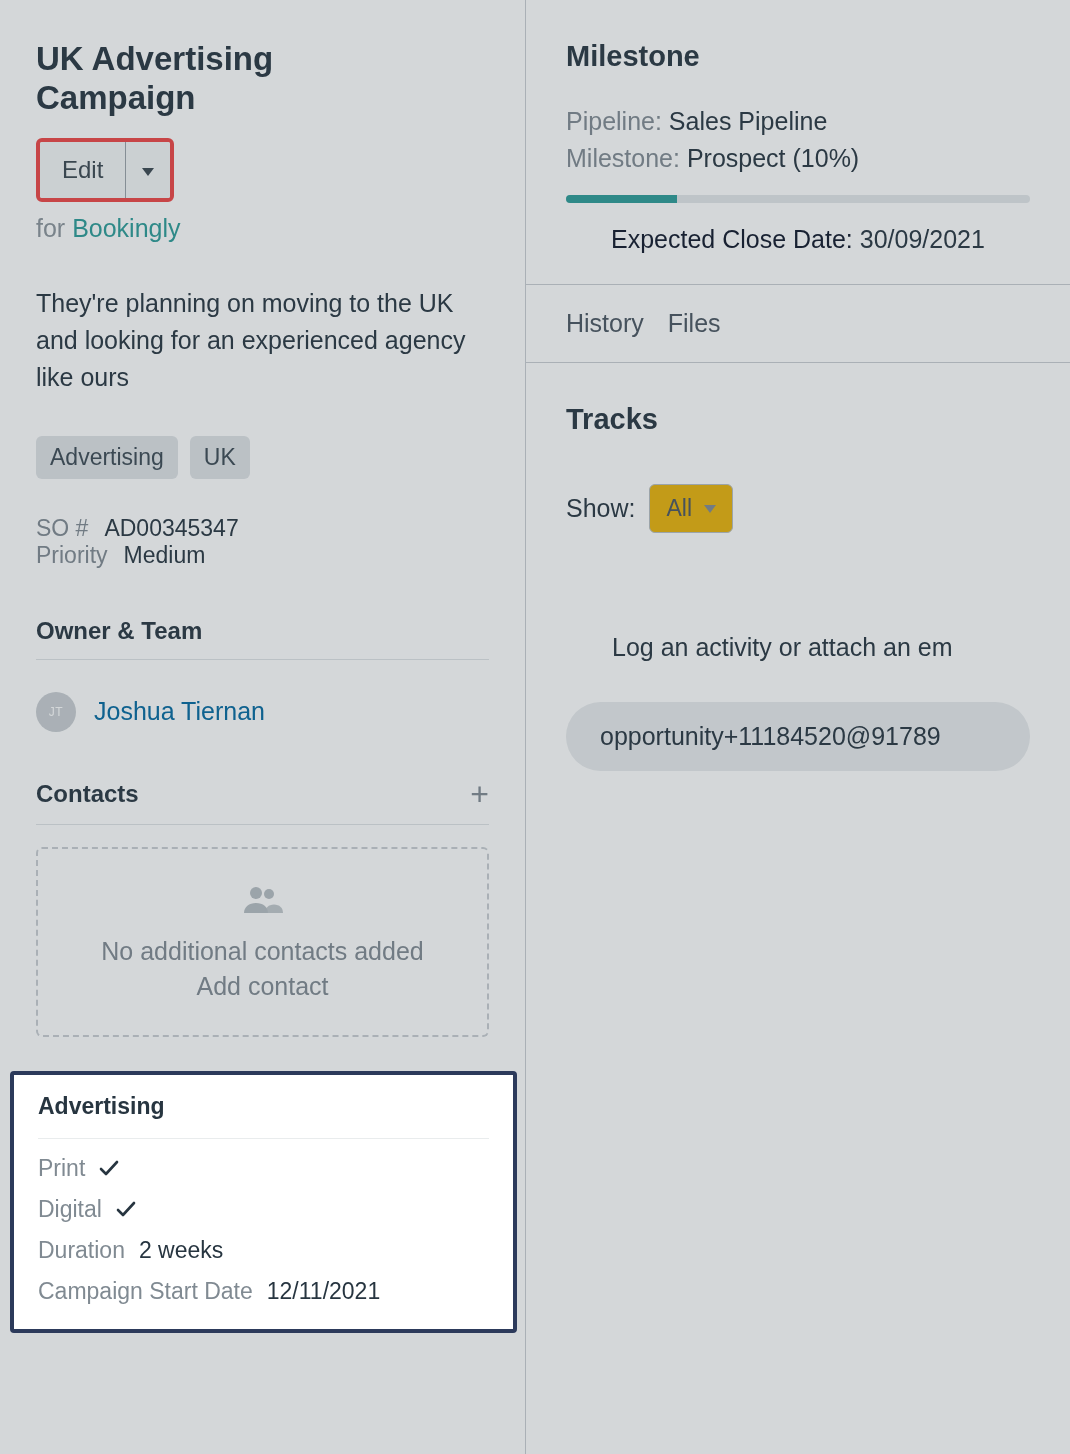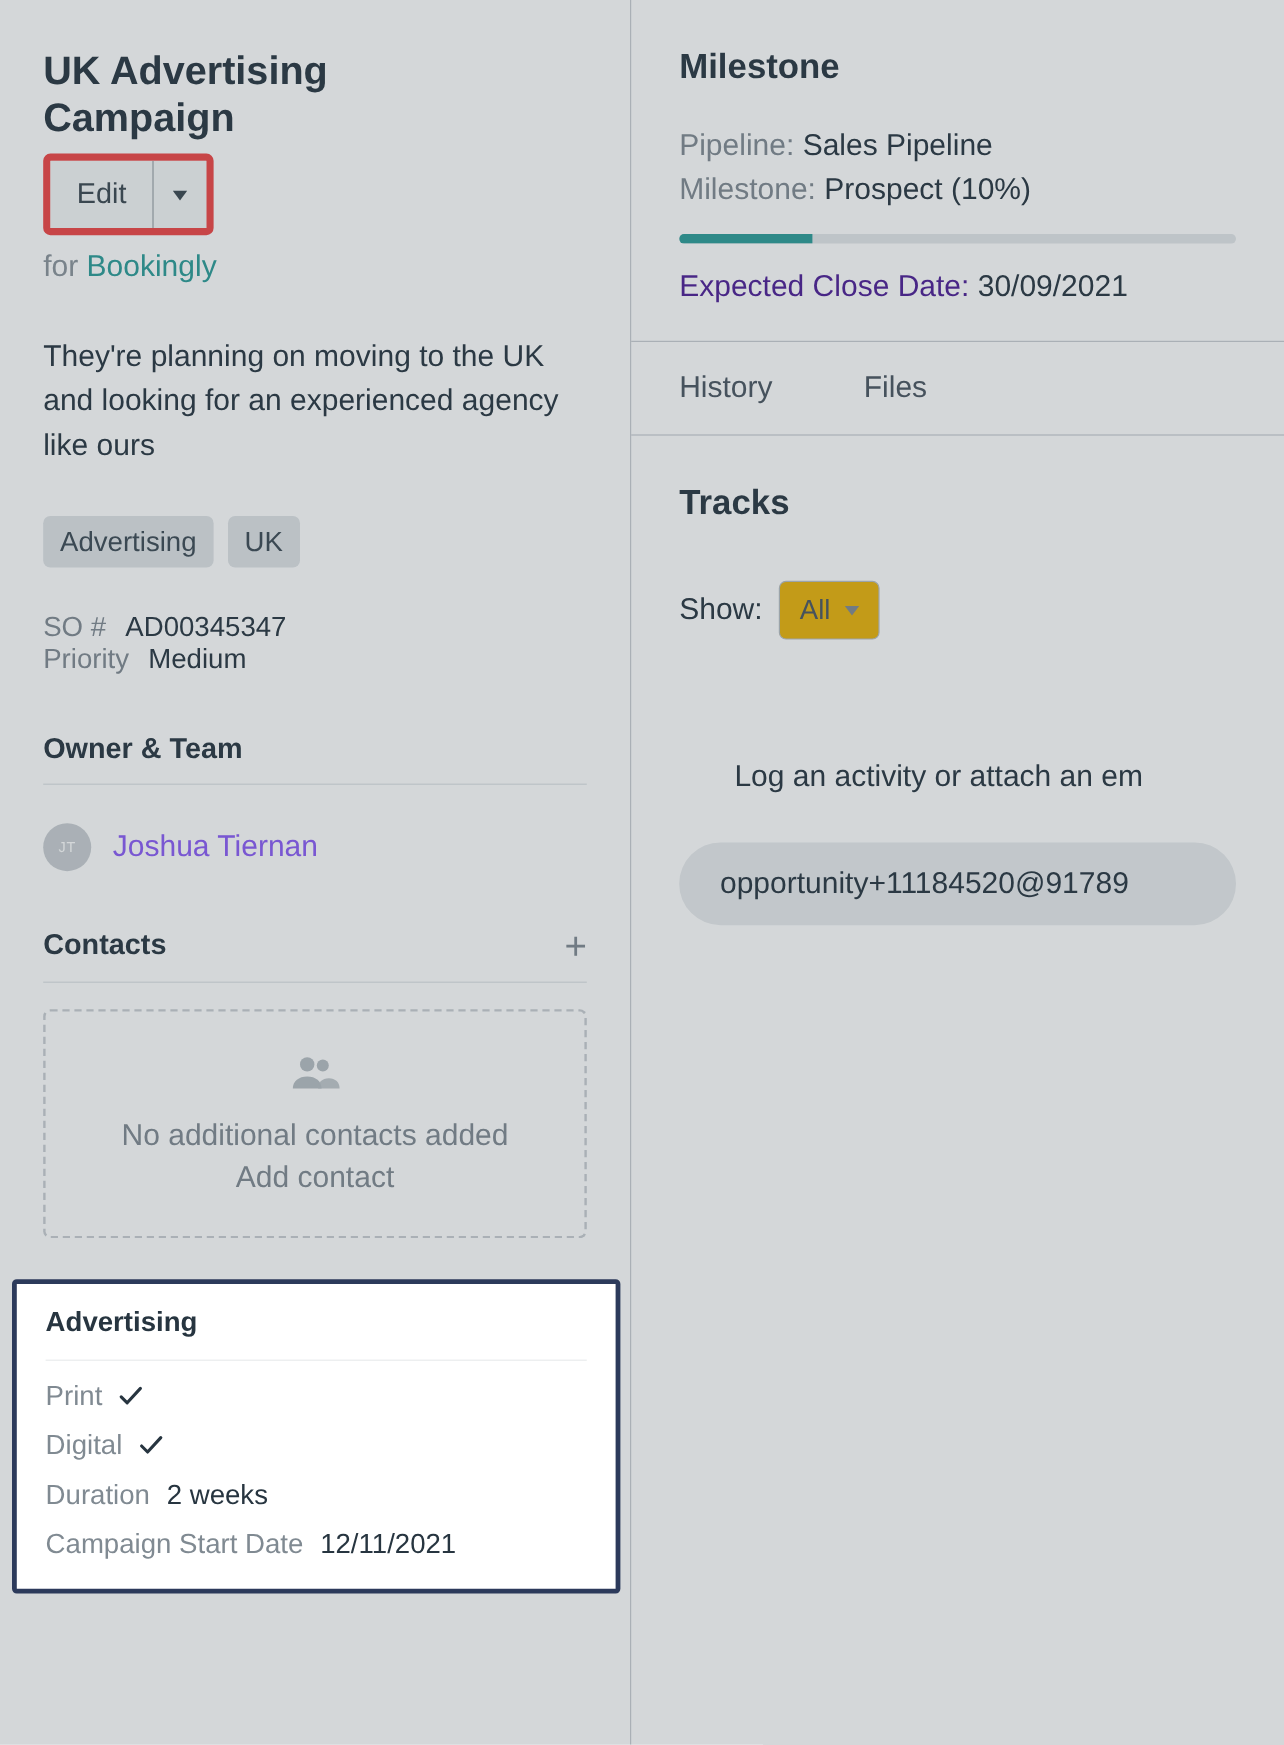--- a/index.html
+++ b/index.html
@@ -22,42 +22,42 @@
     position: relative;
   }
   .right {
     flex: 1;
     display: flex;
     flex-direction: column;
   }
   
   .hdr-row { display: flex; justify-content: space-between; align-items: flex-start; flex-direction: column; }
   .title { font-size: 33px; font-weight: 700; line-height: 1.18; color: #273540; max-width: 300px; }
-  .btn-group { display: flex; border: 6px solid #ef4444; border-radius: 6px; overflow: hidden; margin-top: 10px; }
+  .btn-group { display: flex; border: 4px solid #ef4444; border-radius: 6px; overflow: hidden; margin-top: 20px; }
   .btn-group button {
     background: #f4f6f7; border: none; font-size: 24px; color: #3a4750;
     padding: 14px 22px; cursor: pointer; font-family: inherit;
   }
   .btn-group button + button { border-left: 1px solid #9aa2a8; padding: 14px 16px; }
   .chev-down { display:inline-block; width:0; height:0; border-left:6px solid transparent; border-right:6px solid transparent; border-top:8px solid #3a4750; vertical-align: middle;}
   .for-line { margin-top: 12px; font-size: 25px; }
   .for-line .for-text { color: #8b949b; }
   .for-line .org-link { color: #2b9c98; text-decoration: none; }
   .desc { margin-top: 42px; font-size: 25px; line-height: 1.48; color: #273540; }
   .tags { margin-top: 40px; display:flex; gap:12px; }
   .tag { background:#dfe3e6; color:#3c4a54; font-size:23px; padding:8px 14px; border-radius:6px; }
   .kv { margin-top: 36px; font-size:23px; display:flex; flex-direction:column; }
   .kv-row { display:flex; gap:16px; }
   .kv-row .k { color:#808a92; }
   .kv-row .v { color:#273540; }
   .section-title { font-size:24px; font-weight:600; color:#273540; margin-top:48px; }
   .hr { border:none; border-top:1px solid #dfe3e6; margin-top:14px; }
   .owner-row { display:flex; align-items:center; gap:18px; margin-top:32px; }
   .avatar { width:40px; height:40px; border-radius:50%; background:#c9ced2; color:#fff; font-size:12px; display:flex; align-items:center; justify-content:center; letter-spacing:0.5px;}
-  .owner-name { font-size:25px; color:#8b5cf6; }
+  .owner-name { font-size:25px; color:#0369a1; }
   .contacts-hdr { display:flex; justify-content:space-between; align-items:center; margin-top:46px;}
   .contacts-hdr .section-title { margin-top:0; }
   .plus { font-size:32px; color:#808a92; line-height:1; cursor:pointer; font-weight:300;}
   .contacts-box {
     margin-top:22px; border:2px dashed #c9ced2; border-radius:6px;
     padding:36px 20px 34px; text-align:center;
   }
   .people-icon { color:#b7bec3; margin-bottom:18px; }
   .contacts-box .msg { font-size:25px; color:#808a92; }
   .contacts-box .add { font-size:25px; color:#808a92; margin-top:6px; cursor:pointer;}
@@ -83,23 +83,23 @@
   
   .milestone-box { padding: 40px 40px 30px 40px; border-bottom:1px solid #c9ced2; }
   .milestone-box h2 { font-size:29px; font-weight:600; color:#273540; }
   .ml-line { font-size:25px; margin-top:34px; }
   .ml-line .k { color:#808a92; }
   .ml-line .v { color:#273540; }
   .ml-line + .ml-line { margin-top:8px; }
   .progress { margin-top:22px; height:8px; background:#e3e7e9; border-radius:4px; overflow:hidden; }
   .progress .bar { height:100%; background:#2b9c98; width:24%; }
   .expected { font-size:25px; margin-top:22px; }
-  .expected .k { color:#4c1d95; }
+  .expected .k { color:#0f172a;margin-left:45px; }
   .expected .v { color:#273540; }
-  .tabs-row { display:flex; gap:76px; padding:24px 40px; border-bottom:1px solid #c9ced2; font-size:25px; color:#4a5560;}
+  .tabs-row { display:flex; gap:24px; padding:24px 40px; border-bottom:1px solid #c9ced2; font-size:25px; color:#4a5560;}
   .tabs-row .tab { cursor:pointer; }
   .tracks-box { padding: 40px 40px 30px 40px; }
   .tracks-box h2 { font-size:29px; font-weight:600; color:#273540; }
   .show-row { margin-top:48px; display:flex; align-items:center; gap:14px; font-size:25px; color:#273540;}
   .select-pill { border:1px solid #b7bec3; border-radius:6px; padding:10px 16px; font-size:23px; color:#4a5560; display:flex; align-items:center; gap:12px; cursor:pointer; background:#eab308;}
   .select-pill .tri { width:0;height:0;border-left:6px solid transparent;border-right:6px solid transparent;border-top:8px solid #808a92;}
   .log-text { margin-top:100px; font-size:25px; color:#273540; padding-left:46px;}
   .email-pill { margin-top:40px; background:#e8ebed; border-radius:999px; padding:20px 34px; font-size:25px; color:#273540; white-space:nowrap; overflow:hidden;}
   
   .dim {

